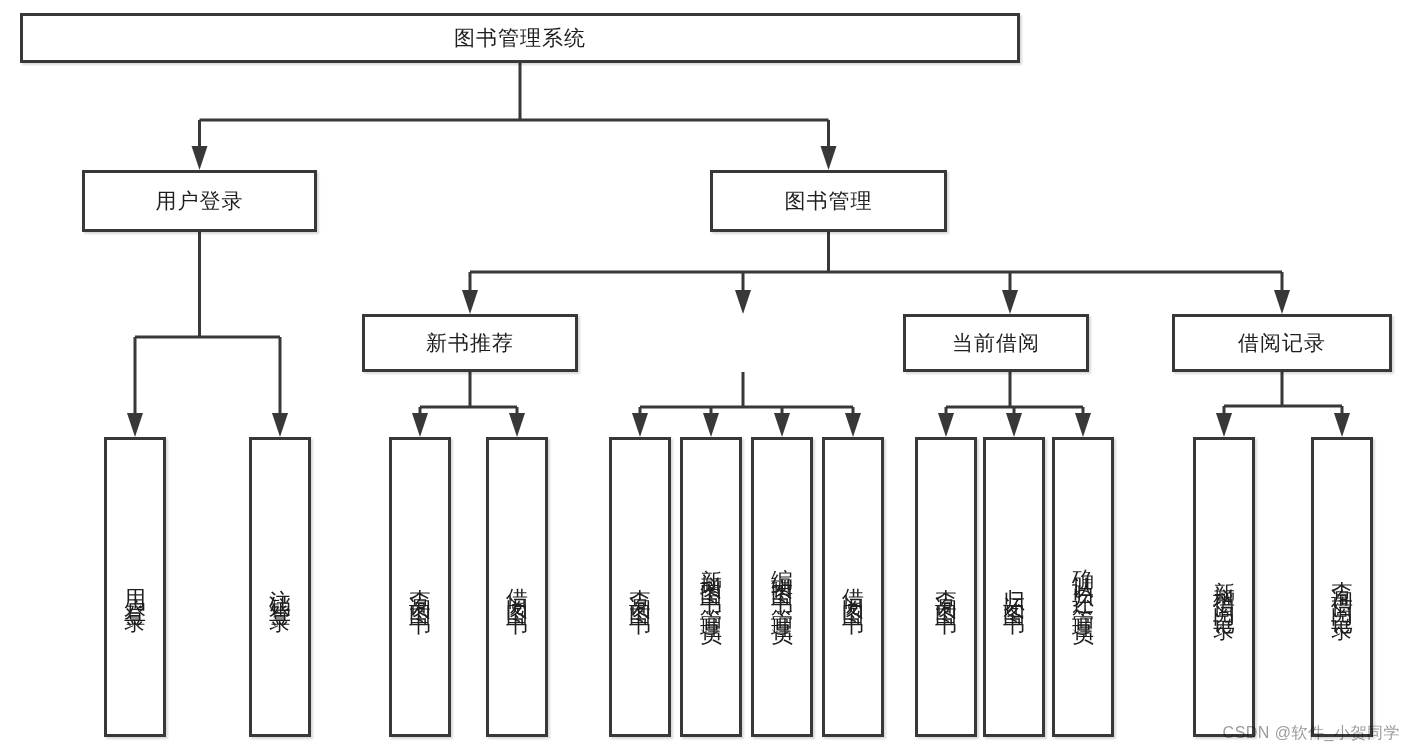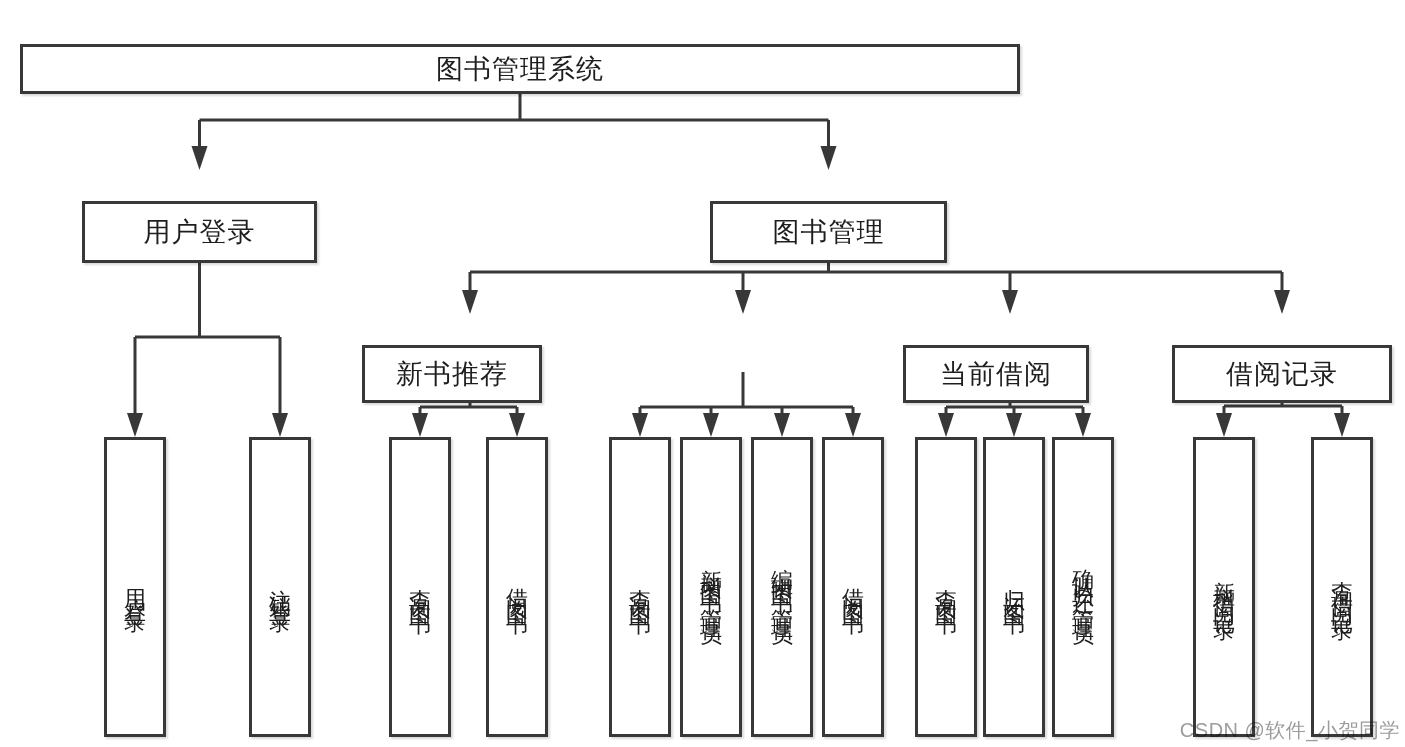--- a/index.html
+++ b/index.html
@@ -23,49 +23,48 @@
     box-sizing: border-box;
     border: 3px solid #383838;
     background: #ffffff;
     display: flex;
     align-items: center;
     justify-content: center;
     z-index: 2;
     box-shadow: 2px 2px 2px rgba(0,0,0,0.15);
   }
   .node-h {
-    font-size: 27px;
+    font-size: 21px;
     letter-spacing: 1px;
     white-space: nowrap;
-    margin-top: 31px;
   }
   .node-v span {
     writing-mode: vertical-rl;
     text-orientation: mixed;
     letter-spacing: 8px;
     font-size: 22px;
     white-space: nowrap;
     line-height: 1;
   }
   .watermark {
     position: absolute;
     right: 5px;
     bottom: 3px;
-    font-size: 20px;
+    font-size: 16px;
     color: #9c9c9c;
     letter-spacing: 0.5px;
     z-index: 3;
     mix-blend-mode: multiply;
     white-space: nowrap;
   }
   
   #root   { left: 20px;  top: 13px;  width: 1000px; height: 50px; }
   #l2a    { left: 82px;  top: 170px; width: 235px;  height: 62px; }
   #l2b    { left: 710px; top: 170px; width: 237px;  height: 62px; }
-  #l3a    { left: 362px; top: 314px; width: 180px;  height: 58px; }
+  #l3a    { left: 362px; top: 314px; width: 216px;  height: 58px; }
   #l3b    { left: 636px; top: 314px; width: 214px;  height: 58px; }
   #l3c    { left: 903px; top: 314px; width: 186px;  height: 58px; }
   #l3d    { left: 1172px;top: 314px; width: 220px;  height: 58px; }
   .leaf   { top: 437px; width: 62px; height: 300px; }
   #f1a { left: 104px; }  #f1b { left: 249px; }
   #f2a { left: 389px; }  #f2b { left: 486px; }
   #f3a { left: 609px; }  #f3b { left: 680px; }  #f3c { left: 751px; }  #f3d { left: 822px; }
   #f4a { left: 915px; }  #f4b { left: 983px; }  #f4c { left: 1052px; }
   #f5a { left: 1193px; } #f5b { left: 1311px; }
 </style>

